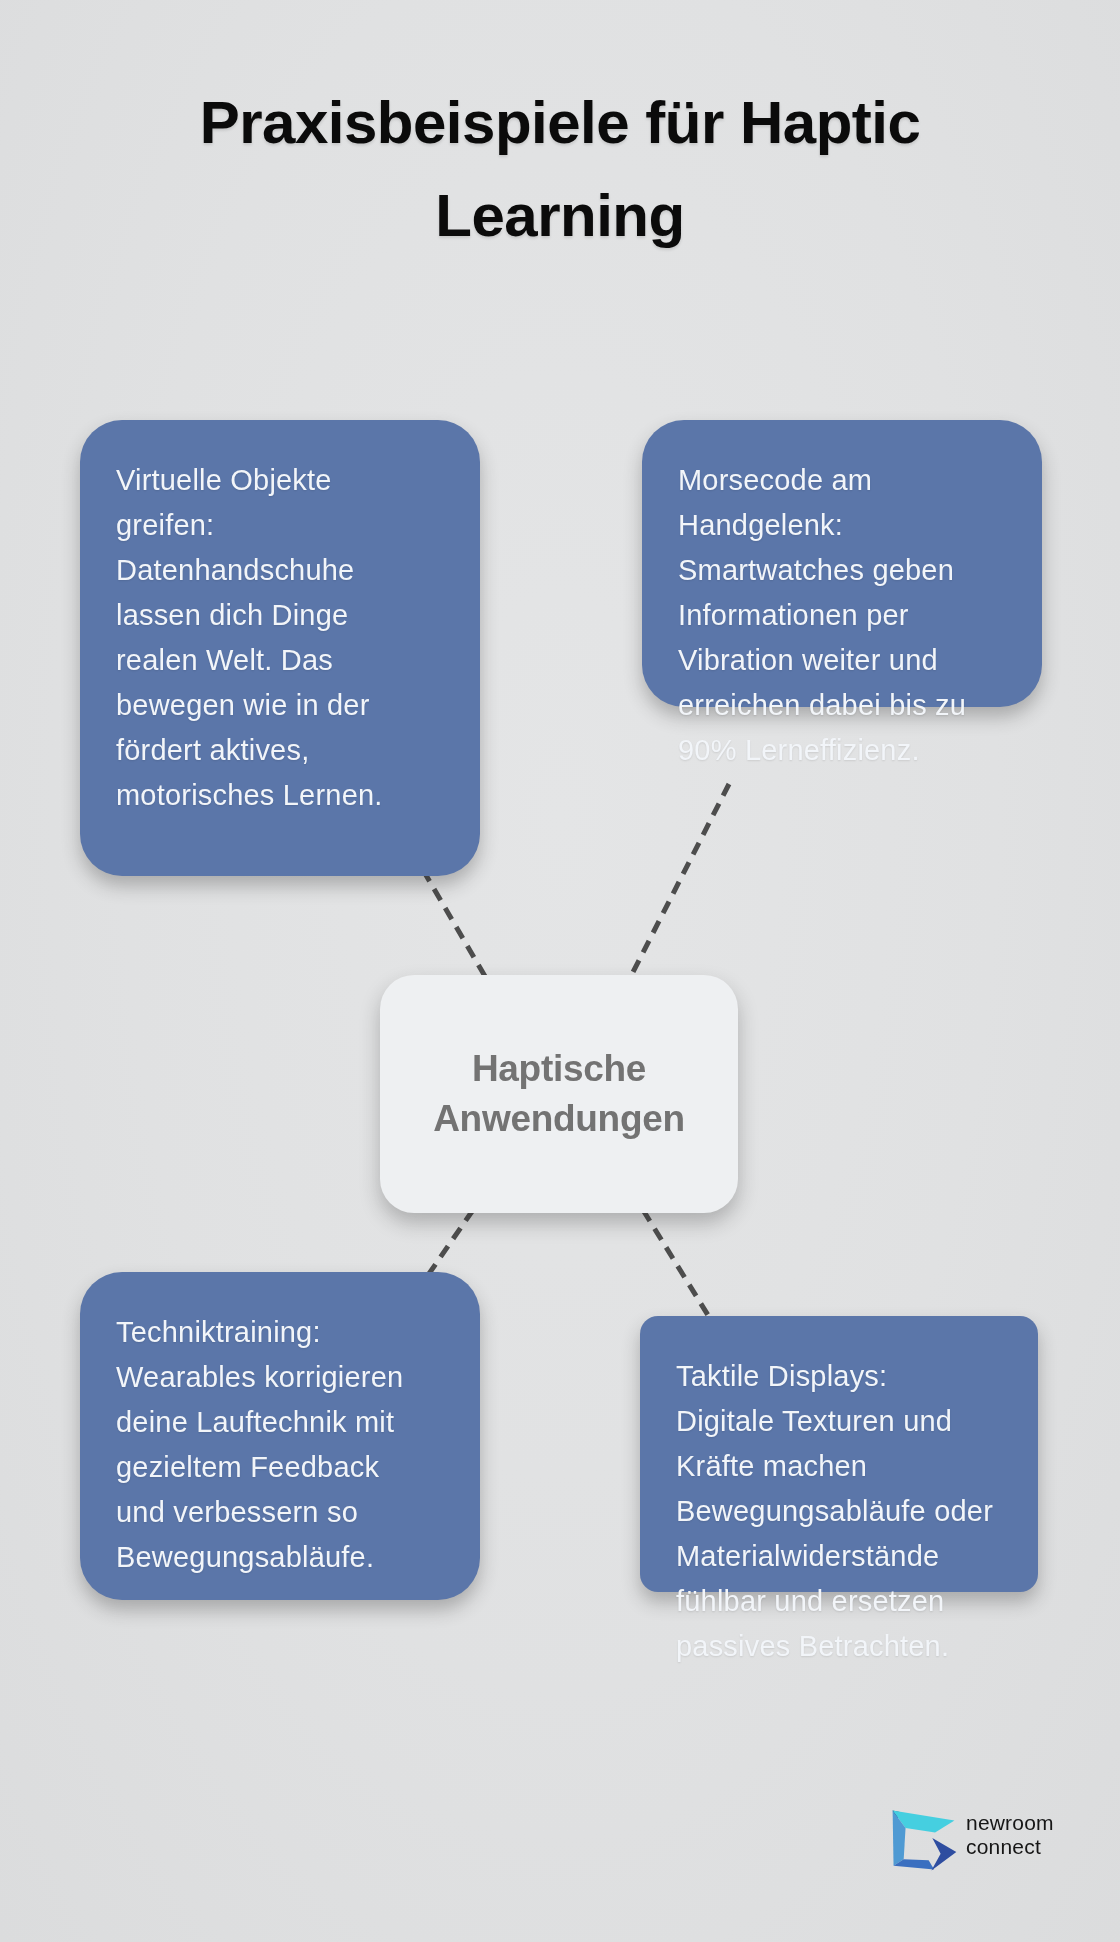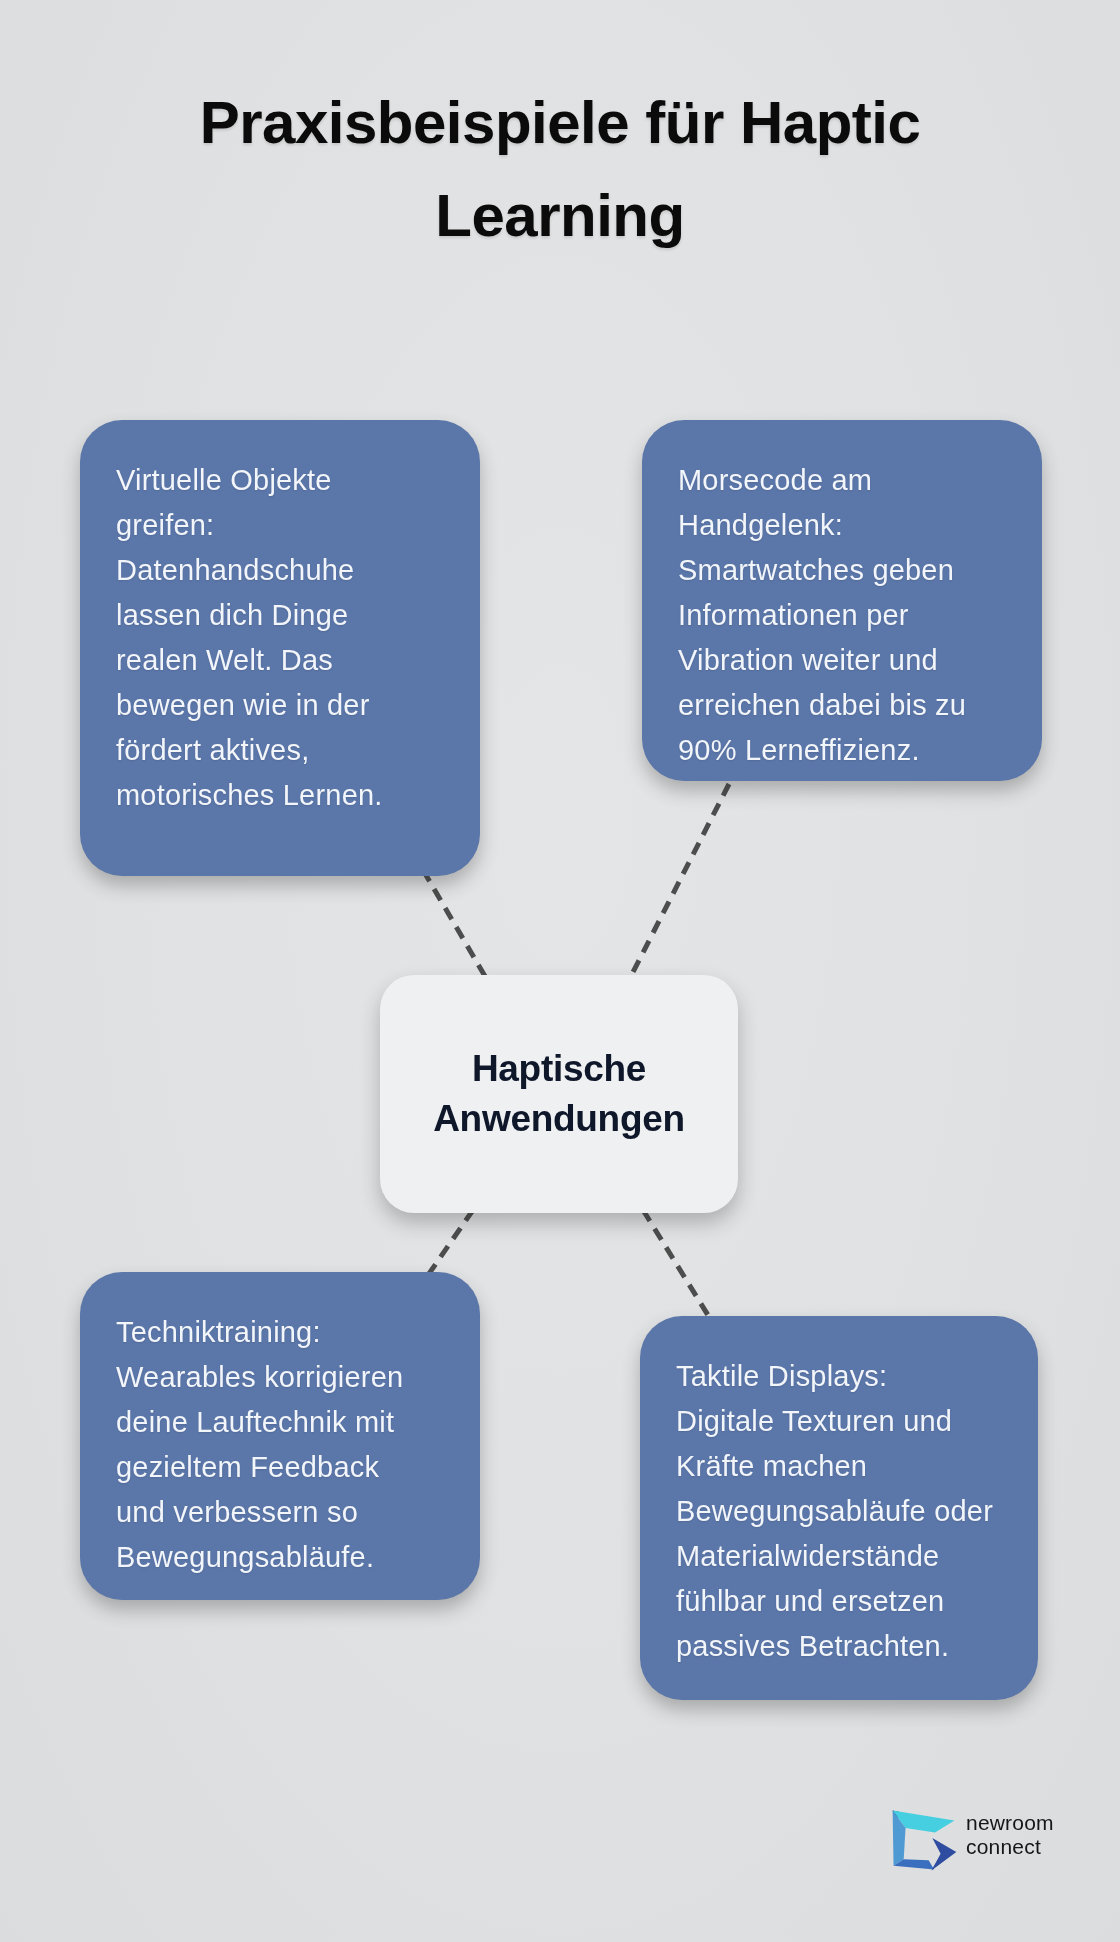--- a/index.html
+++ b/index.html
@@ -28,33 +28,33 @@
     background:#5b76a9;
     border-radius:42px;
     box-shadow:0 10px 18px rgba(45,45,45,0.30);
     color:#f2f5f9;
     font-size:29px;line-height:45px;letter-spacing:0.2px;
     padding:38px 28px 0 36px;
     box-sizing:border-box;
     text-shadow:0 1px 2px rgba(0,0,0,0.10);
   }
   .node-tl{left:80px;top:420px;width:400px;height:456px;}
-  .node-tr{left:642px;top:420px;width:400px;height:361px;}
+  .node-tr{left:642px;top:420px;width:400px;height:287px;}
   .node-bl{left:80px;top:1272px;width:400px;height:328px;}
-  .node-br{left:640px;top:1316px;width:398px;height:384px;}
+  .node-br{left:640px;top:1316px;width:398px;height:276px;border-radius:18px;}
   .center-node{
     position:absolute;left:380px;top:975px;width:358px;height:238px;
     background:#eef0f2;border-radius:34px;
     box-shadow:0 10px 20px rgba(40,40,40,0.28);
     display:flex;align-items:center;justify-content:center;
   }
   .center-label{
     text-align:center;
     font-size:37px;font-weight:700;line-height:50px;letter-spacing:-0.3px;
-    color:#0f172a;
+    color:#737373;
   }
   .brand{
     position:absolute;left:888px;top:1804px;
     display:flex;align-items:center;gap:6px;
   }
   .brand-mark{width:72px;height:70px;display:block;}
   .brand-name{
     font-size:21px;line-height:24px;font-weight:500;
     color:#161616;letter-spacing:0.2px;
     margin-top:-8px;

